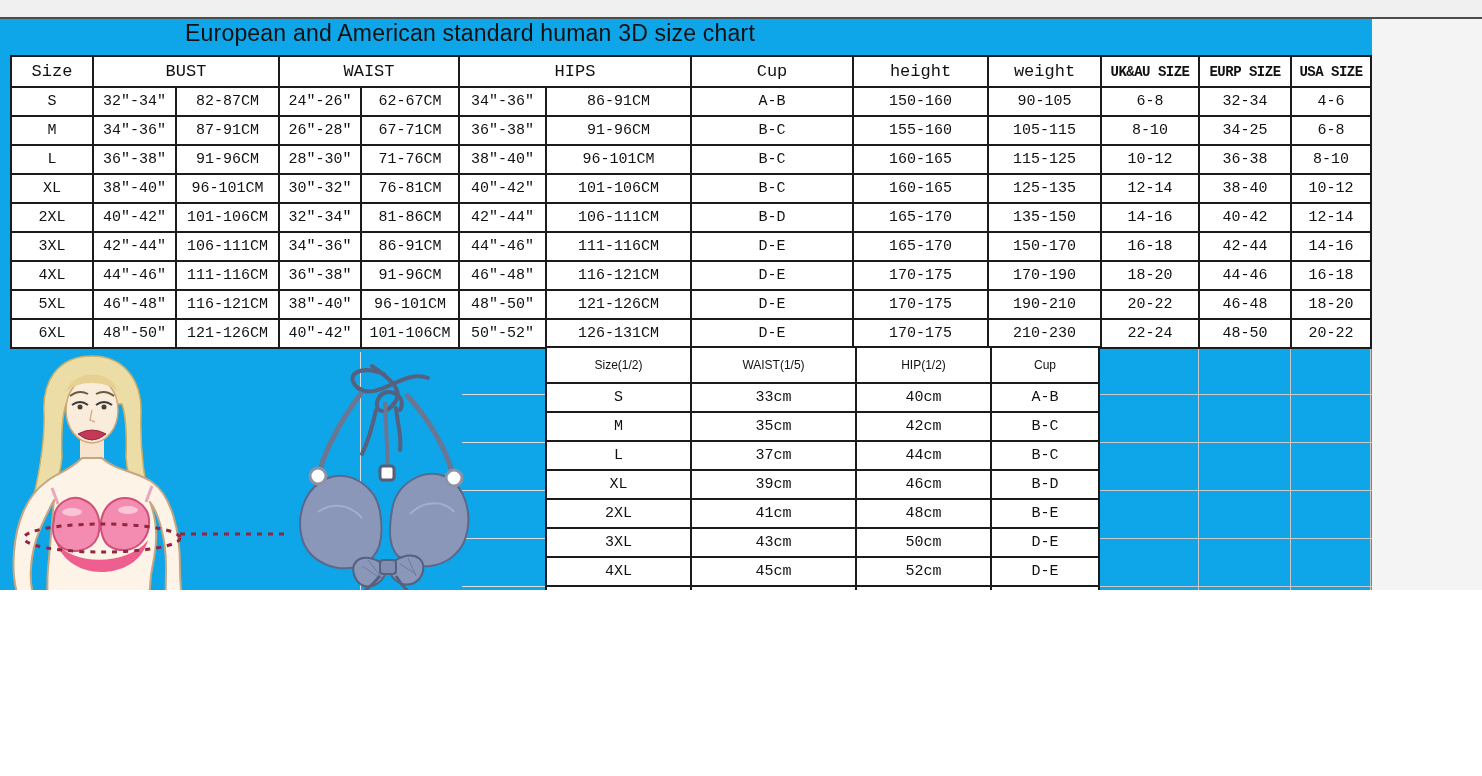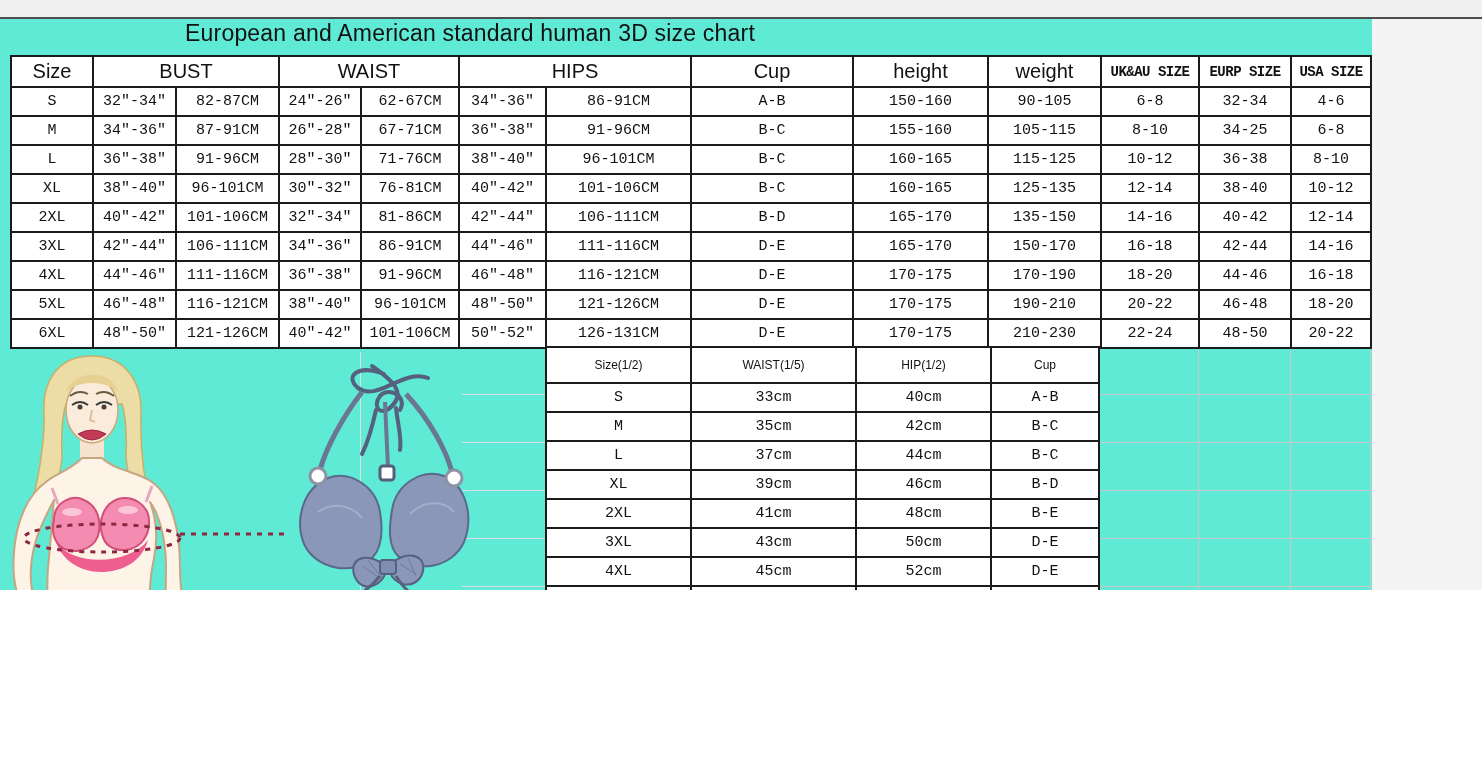--- a/index.html
+++ b/index.html
@@ -1,16 +1,16 @@
 <!DOCTYPE html>
 <html><head>
 <meta charset="utf-8">
 <style>
   html,body{margin:0;padding:0;background:#ffffff;}
-  .stage{position:relative;width:1482px;height:590px;background:#5eead4;overflow:hidden;
+  .stage{position:relative;width:1482px;height:590px;background:#0ea5e9;overflow:hidden;
          font-family:"Liberation Sans",sans-serif;color:#111;}
   .abs{position:absolute;}
 
   
   .topband{left:0;top:0;width:1482px;height:17px;background:#f0f0f0;}
   .topline{left:0;top:17px;width:1482px;height:2px;background:#4d4d4d;}
   .rightpanel{left:1372px;top:19px;width:110px;height:747px;background:#f4f4f4;}
   .bottomline{left:0;top:765px;width:1482px;height:1px;background:#bfbfbf;}
   .bottomband{left:0;top:766px;width:1482px;height:10px;background:#e9e9e9;}
   .fadebr{left:1098px;top:600px;width:384px;height:166px;
@@ -19,21 +19,21 @@
   .gll{background:#dddddd;}
 
   
   .page-title{left:0;top:20px;width:940px;height:34px;text-align:center;
               font-size:23px;letter-spacing:.2px;}
   table{border-collapse:collapse;table-layout:fixed;background:#fff;}
   td,th{border:2px solid #1b1b1b;text-align:center;vertical-align:middle;
         padding:0;overflow:hidden;white-space:nowrap;font-weight:normal;}
   .main-table{left:10px;top:55px;width:1360px;}
   .main-table thead tr{height:31px;}
-  .main-table thead th{font-size:20px;font-family:Liberation Sans, sans-serif;}
+  .main-table thead th{font-size:17px;font-family:Liberation Mono, monospace;}
   .main-table thead th.hdr-small{font-family:"Liberation Mono",monospace;
         font-size:14px;font-weight:700;letter-spacing:-0.5px;}
   .main-table tbody tr{height:29px;}
   .main-table tbody td{font-family:"Liberation Mono",monospace;font-size:15px;}
 
   
   .swim-table{left:545px;top:346px;width:553px;}
   .swim-table .swim-title-row{height:32px;}
   .swim-table .swim-title-row th{font-size:21px;}
   .swim-table .swim-hdr-row{height:36px;}

